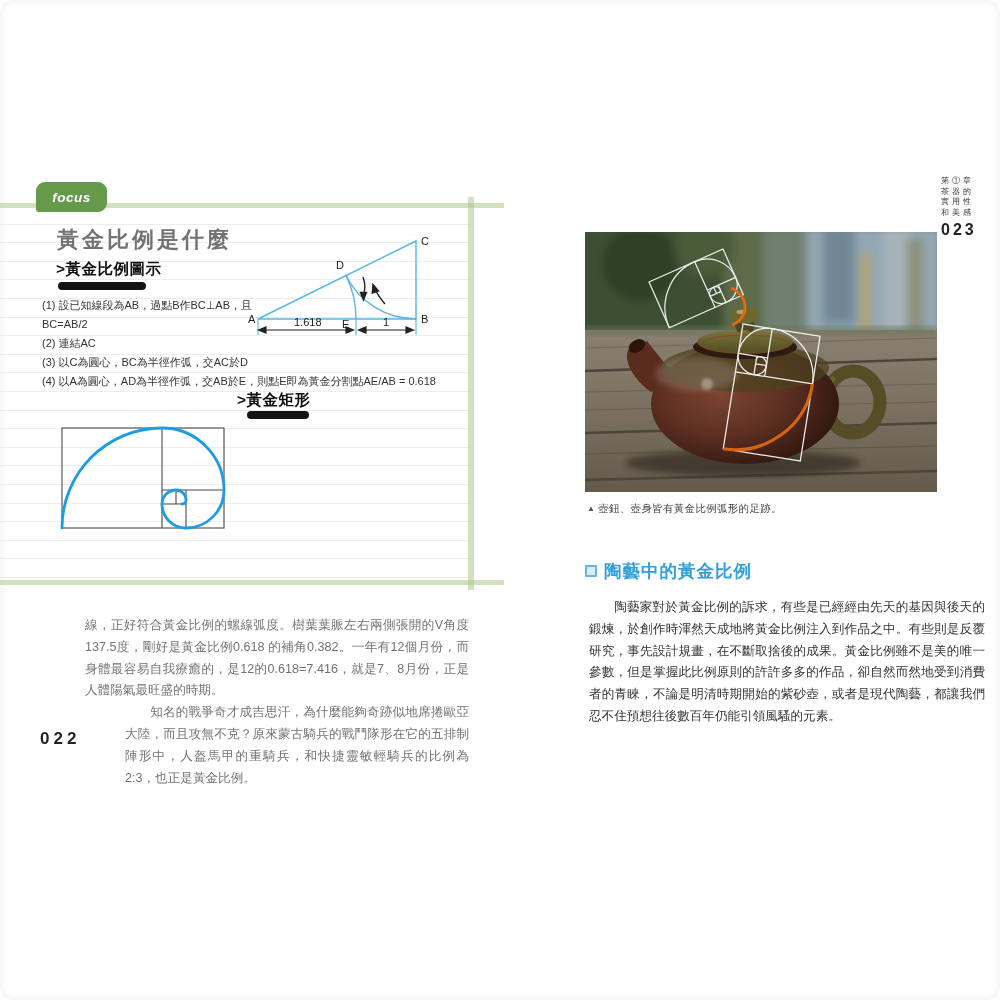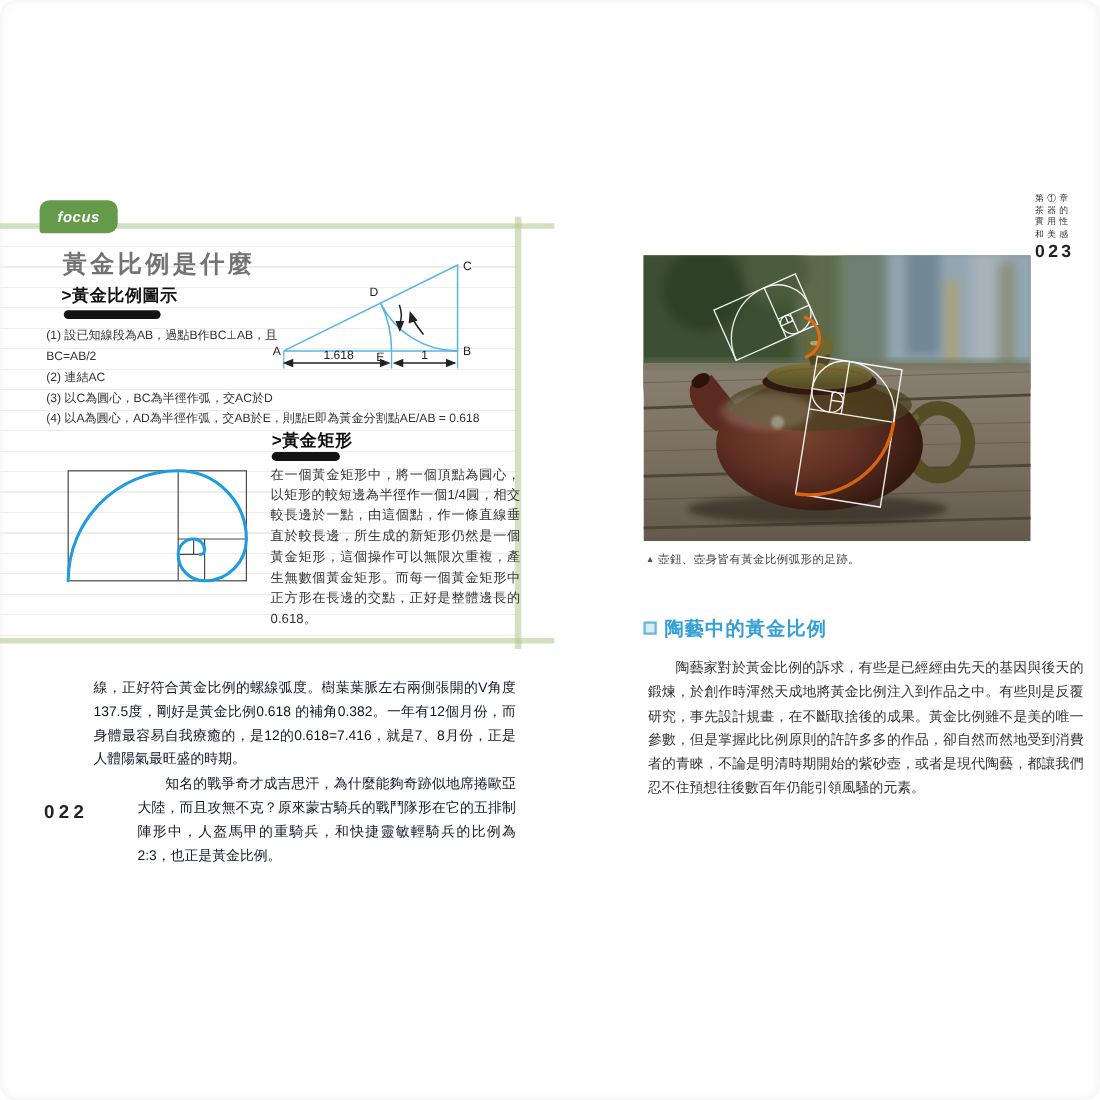--- a/index.html
+++ b/index.html
@@ -23,36 +23,36 @@
     font-style:italic;font-weight:bold;font-size:13.5px;
     display:flex;align-items:center;justify-content:center;letter-spacing:0.5px;
   }
   .box-title{
     position:absolute;left:57px;top:225px;
     font-family:"Liberation Serif",serif;font-weight:bold;font-size:22px;
     letter-spacing:3px;color:#737373;
   }
   .subhead{position:absolute;font-weight:bold;font-size:15.5px;color:#111;letter-spacing:0.5px;}
   .subhead1{left:56px;top:259px;}
-  .subhead2{left:247px;top:390px;}
+  .subhead2{left:237px;top:390px;}
   .head-bar{position:absolute;height:7.5px;background:#141414;border-radius:4px;}
   .bar1{left:58px;top:282px;width:88px;}
   .bar2{left:247px;top:411px;width:62px;}
   .steps{position:absolute;left:42px;top:296px;width:430px;font-size:11px;line-height:19px;color:#333;}
   .steps .s0{width:222px;}
   .sec2-body{
     position:absolute;left:246px;top:422px;width:227px;
     font-size:12px;line-height:18.7px;text-align:justify;color:#333;
   }
   .diagram-svg{position:absolute;}
   .tri-svg{left:246px;top:227px;}
   .spiral-svg{left:57px;top:423px;}
   
   .left-body{position:absolute;left:85px;top:615px;width:384px;
-    font-size:12.6px;line-height:21.8px;text-align:justify;color:#0f172a;}
+    font-size:12.6px;line-height:21.8px;text-align:justify;color:#737373;}
   .left-body p{margin:0;}
   .left-body p.indent{text-indent:2em;margin-left:40px;}
   .pagenum-left{position:absolute;left:40px;top:729px;font-size:17px;font-weight:bold;
     letter-spacing:4px;color:#222;}
   
   .photo-wrap{position:absolute;left:585px;top:232px;width:352px;height:260px;}
   .caption{position:absolute;left:587px;top:502px;font-size:10.5px;color:#444;letter-spacing:0.3px;text-align:center;}
   .caption .tri{font-size:8px;color:#555;margin-right:3px;vertical-align:1px;}
   .section-head{position:absolute;left:585px;top:559px;display:flex;align-items:center;}
   .section-bullet{width:8px;height:8px;border:2px solid #6cb5e2;background:#d9ecf8;margin-right:7px;}
@@ -118,21 +118,20 @@
       <text x="175" y="18">C</text>
       <text x="90" y="42">D</text>
       <text x="96" y="101">E</text>
       <text x="48" y="99">1.618</text>
       <text x="137" y="99">1</text>
     </g>
   </svg>
 
   <div class="subhead subhead2">&gt;黃金矩形</div>
   <div class="head-bar bar2"></div>
-  <div class="sec2-body">在一個黃金矩形中，將一個頂點為圓心，以矩形的較短邊為半徑作一個1/4圓，相交較長邊於一點，由這個點，作一條直線垂直於較長邊，所生成的新矩形仍然是一個黃金矩形，這個操作可以無限次重複，產生無數個黃金矩形。而每一個黃金矩形中正方形在長邊的交點，正好是整體邊長的0.618。</div>
 
   <svg class="diagram-svg spiral-svg" width="178" height="114" viewBox="0 0 178 114">
     <g transform="translate(5,5)" fill="none">
       <g stroke="#4a4a4a" stroke-width="1.1">
         <rect x="0" y="0" width="162" height="100"></rect>
         <path d="M100,0 V100 M100,62 H162 M124,62 V100 M100,76 H124 M114,62 V76"></path>
       </g>
       <path stroke="#1c9ce2" stroke-width="2.8" stroke-linecap="round" d="M0,100 C0,44.8 44.8,0 100,0 C134.2,0 162,27.8 162,62 C162,83 145,100 124,100
                C110.7,100 100,89.3 100,76 C100,68.3 106.3,62 114,62 C119.5,62 124,66.5 124,72
                C124,74.2 122.2,76 120,76"></path>

